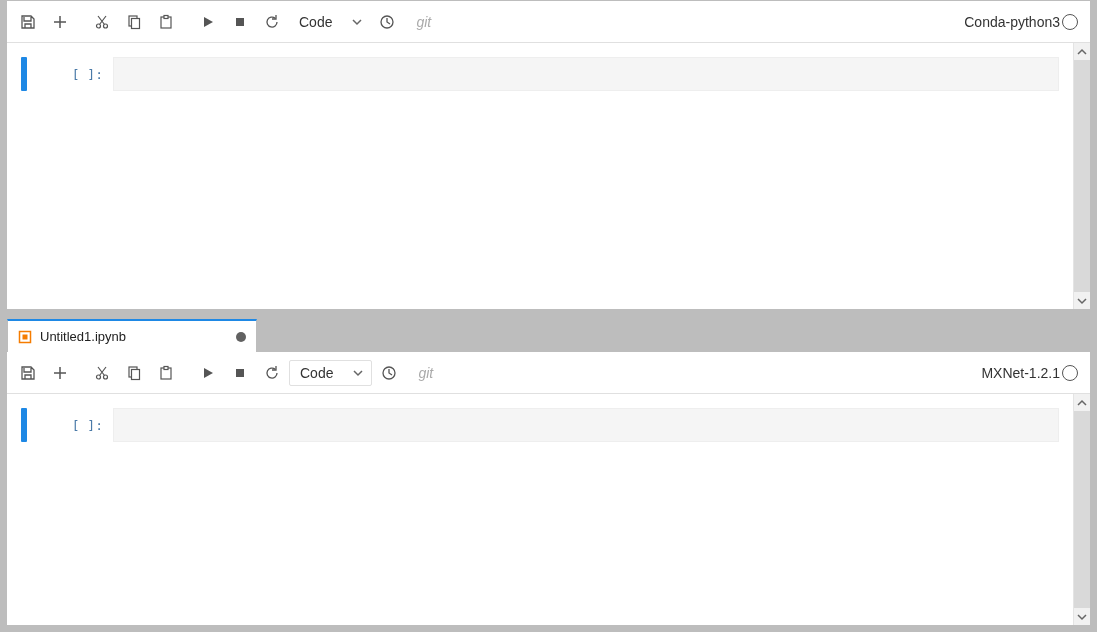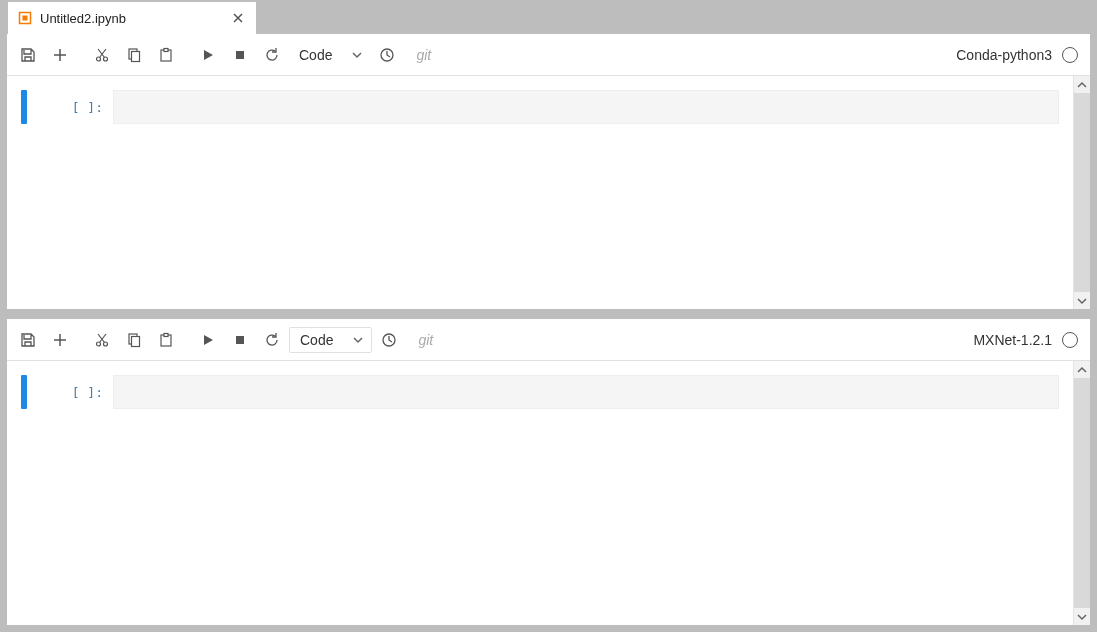--- a/index.html
+++ b/index.html
@@ -69,21 +69,21 @@
   display: flex; align-items: center;
   height: 26px;
   padding: 0 8px 0 10px;
   gap: 20px;
   color: #333;
   font-size: 14px;
 }
 .cell-type.boxed { border: 1px solid #e0e0e0; border-radius: 2px; }
 .chev { color: #666; }
 .git-text { color: #aaa; font-style: italic; font-size: 14px; margin-left: 12px; }
-.toolbar-right { margin-left: auto; display: flex; align-items: center; gap: 10px; padding-right: 6px; }
+.toolbar-right { margin-left: auto; display: flex; align-items: center; gap: 2px; padding-right: 6px; }
 .kernel-name { font-size: 14px; color: #333; }
 .kernel-ind {
   width: 16px; height: 16px; border: 1.5px solid #555; border-radius: 50%;
 }
 
 .nb-body {
   flex: 1;
   position: relative;
   display: flex;
   overflow: hidden;
@@ -132,37 +132,20 @@
   color: #666;
 }
 .vscroll .track { flex: 1; background: #d9d9d9; }
 
 svg { display: block; }
 </style>
 </head>
 <body>
 
 <div class="pane pane-top">
-  <div class="tabbar">
-    <div class="tab">
-      <span class="tab-icon">
-        <svg width="14" height="14" viewBox="0 0 14 14">
-            <rect x="1.5" y="1.5" width="11" height="11" fill="none" stroke="#f57c00" stroke-width="1.5"></rect>
-            <rect x="4.5" y="4.5" width="5" height="5" fill="#f57c00"></rect>
-          </svg>
-      </span>
-      <span class="tab-title">Untitled2.ipynb</span>
-      <span class="tab-spacer"></span>
-      <span class="tab-close">
-        <svg width="12" height="12" viewBox="0 0 12 12">
-            <path d="M2 2 L10 10 M10 2 L2 10" stroke="#555" stroke-width="1.5" fill="none"></path>
-          </svg>
-      </span>
-    </div>
-  </div>
 
   <div class="toolbar">
     <div class="tbtn">
       <svg width="16" height="16" viewBox="0 0 16 16">
           <path d="M2 2h9l3 3v9H2V2zm2 1v4h7V3M5 14v-4h6v4" fill="none" stroke="#555" stroke-width="1.3"></path>
         </svg>
     </div>
     <div class="tbtn">
       <svg width="14" height="14" viewBox="0 0 14 14">
           <path d="M7 1v12M1 7h12" stroke="#555" stroke-width="1.5"></path>
@@ -247,20 +230,33 @@
       <div class="arrow">
           <svg width="10" height="10" viewBox="0 0 10 10">
             <path d="M1 3l4 4 4-4" fill="none" stroke="#666" stroke-width="1.5"></path>
           </svg>
         </div>
     </div>
   </div>
 </div>
 
 <div class="pane pane-bottom">
+  <div class="tabbar">
+    <div class="tab active-blue">
+      <span class="tab-icon">
+        <svg width="14" height="14" viewBox="0 0 14 14">
+            <rect x="1.5" y="1.5" width="11" height="11" fill="none" stroke="#f57c00" stroke-width="1.5"></rect>
+            <rect x="4.5" y="4.5" width="5" height="5" fill="#f57c00"></rect>
+          </svg>
+      </span>
+      <span class="tab-title">Untitled1.ipynb</span>
+      <span class="tab-spacer"></span>
+      <span class="tab-dirty"></span>
+    </div>
+  </div>
 
   <div class="toolbar">
     <div class="tbtn">
       <svg width="16" height="16" viewBox="0 0 16 16">
           <path d="M2 2h9l3 3v9H2V2zm2 1v4h7V3M5 14v-4h6v4" fill="none" stroke="#555" stroke-width="1.3"></path>
         </svg>
     </div>
     <div class="tbtn">
       <svg width="14" height="14" viewBox="0 0 14 14">
           <path d="M7 1v12M1 7h12" stroke="#555" stroke-width="1.5"></path>

